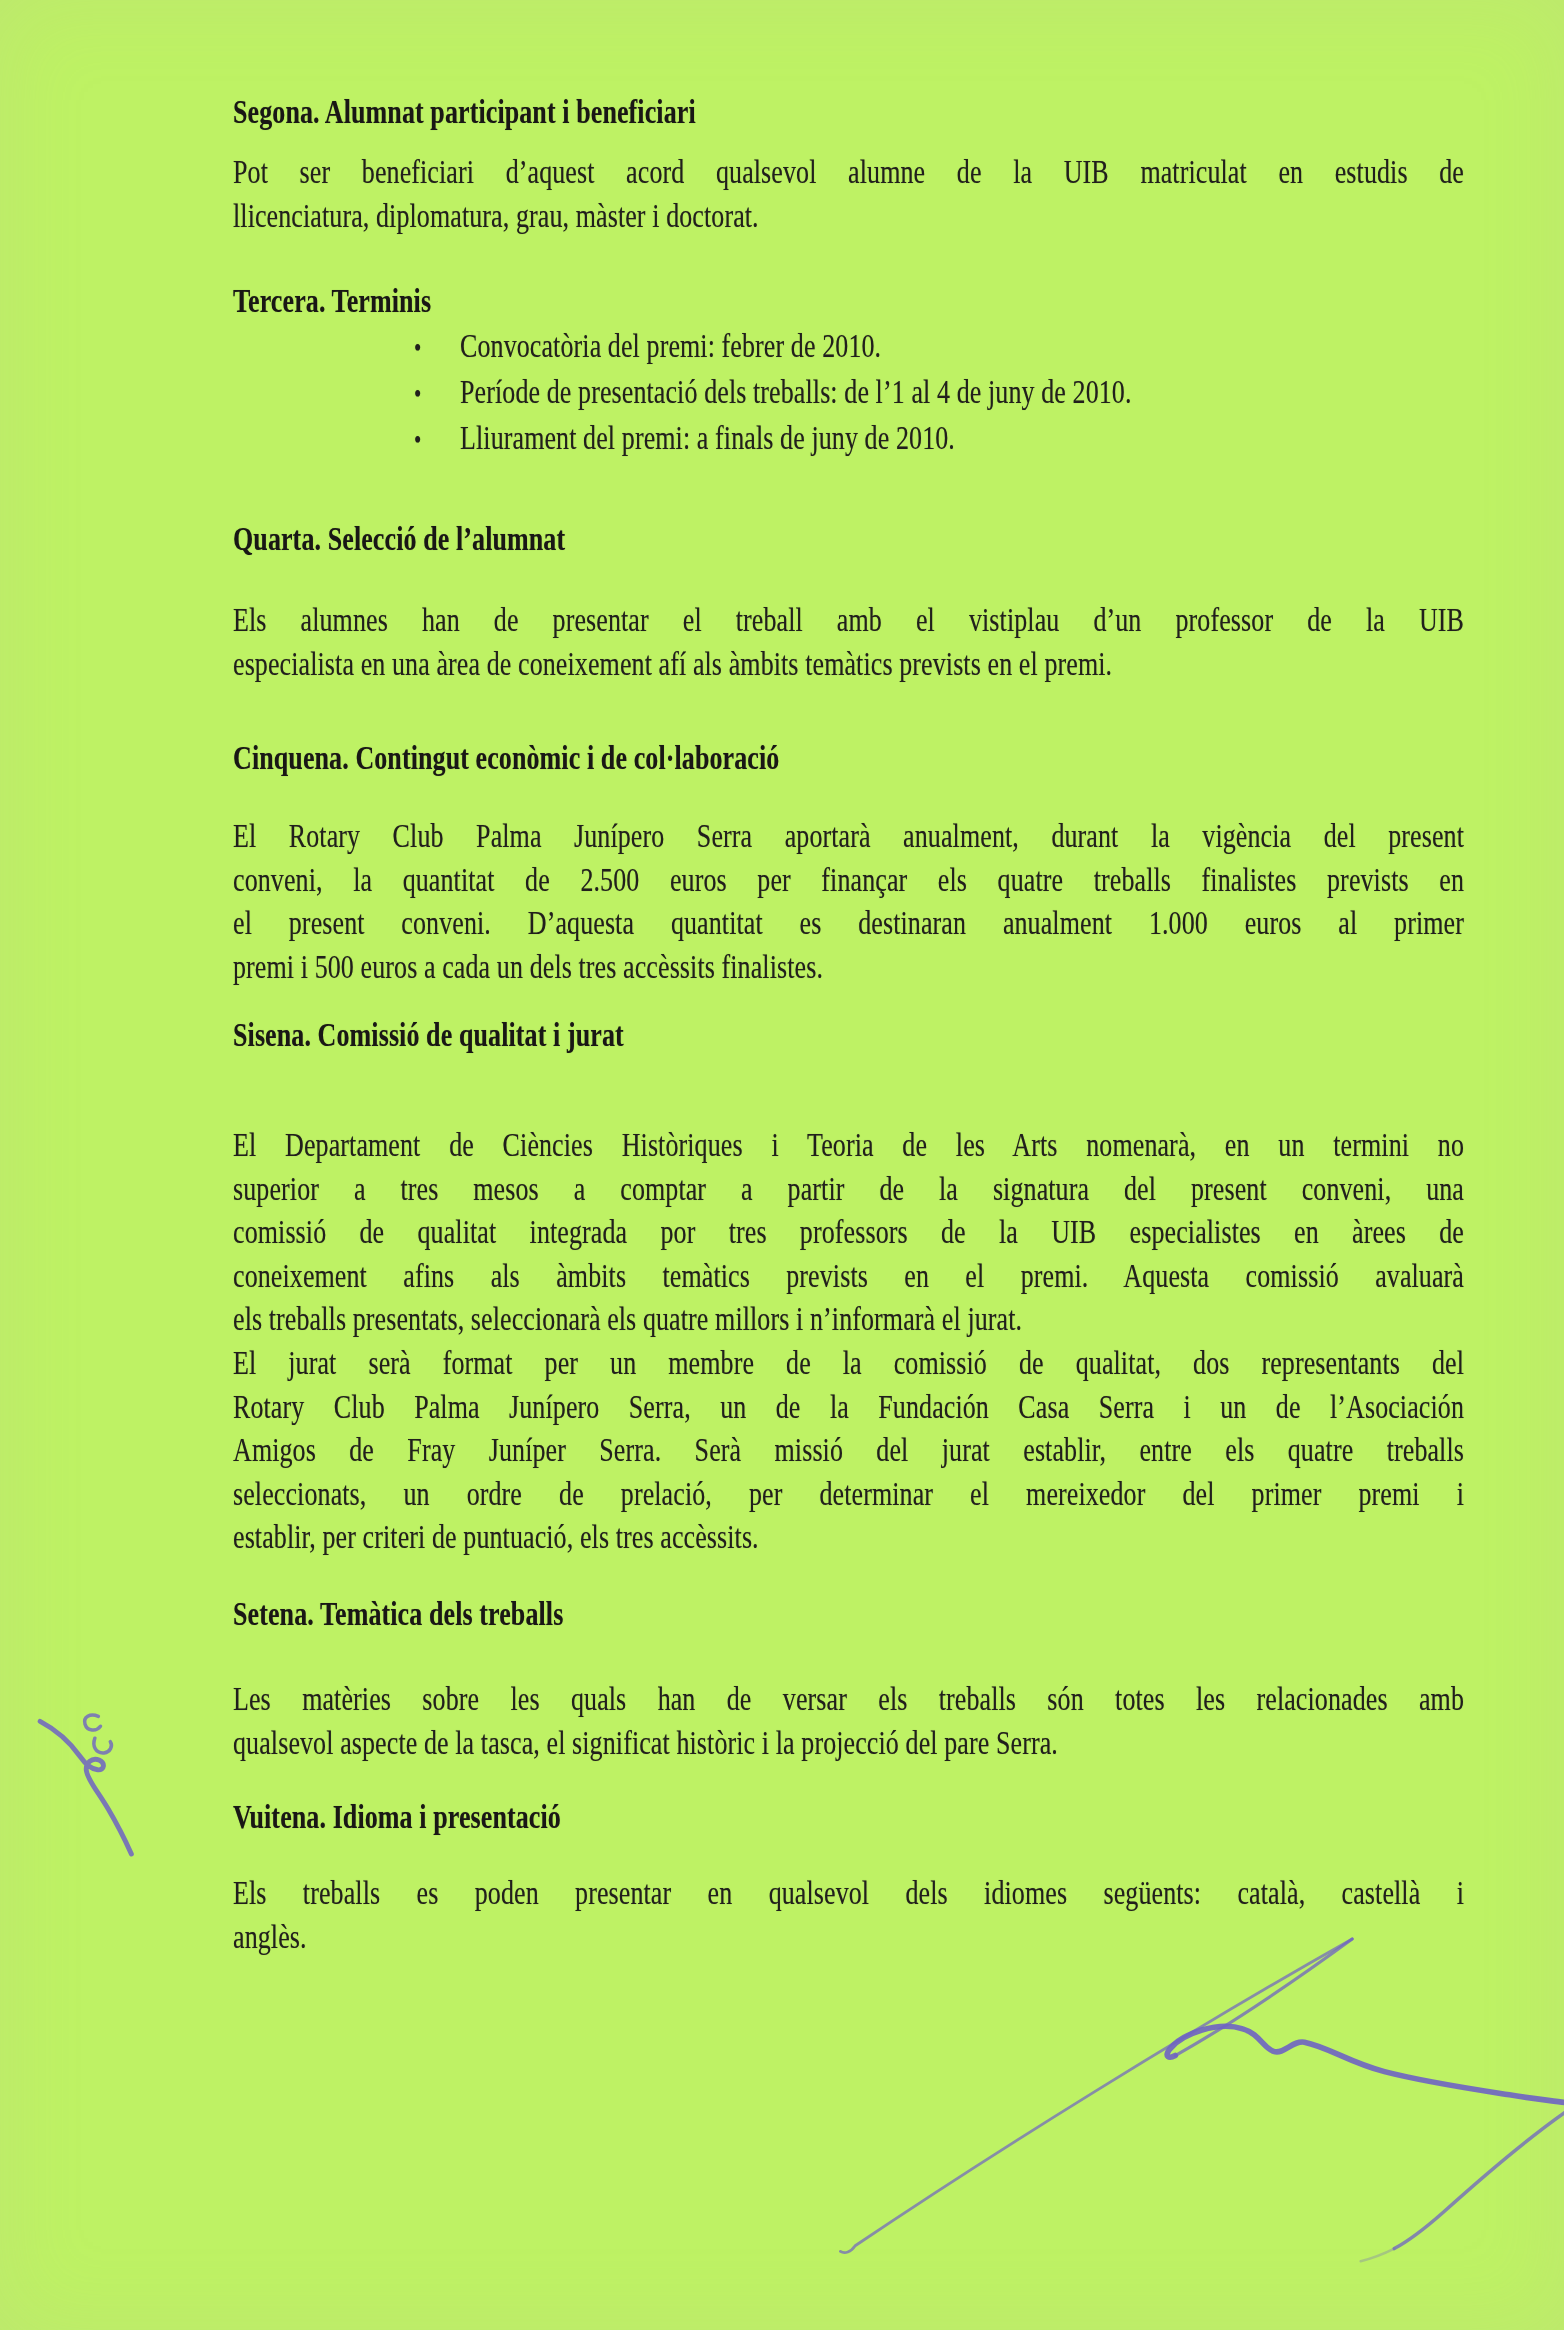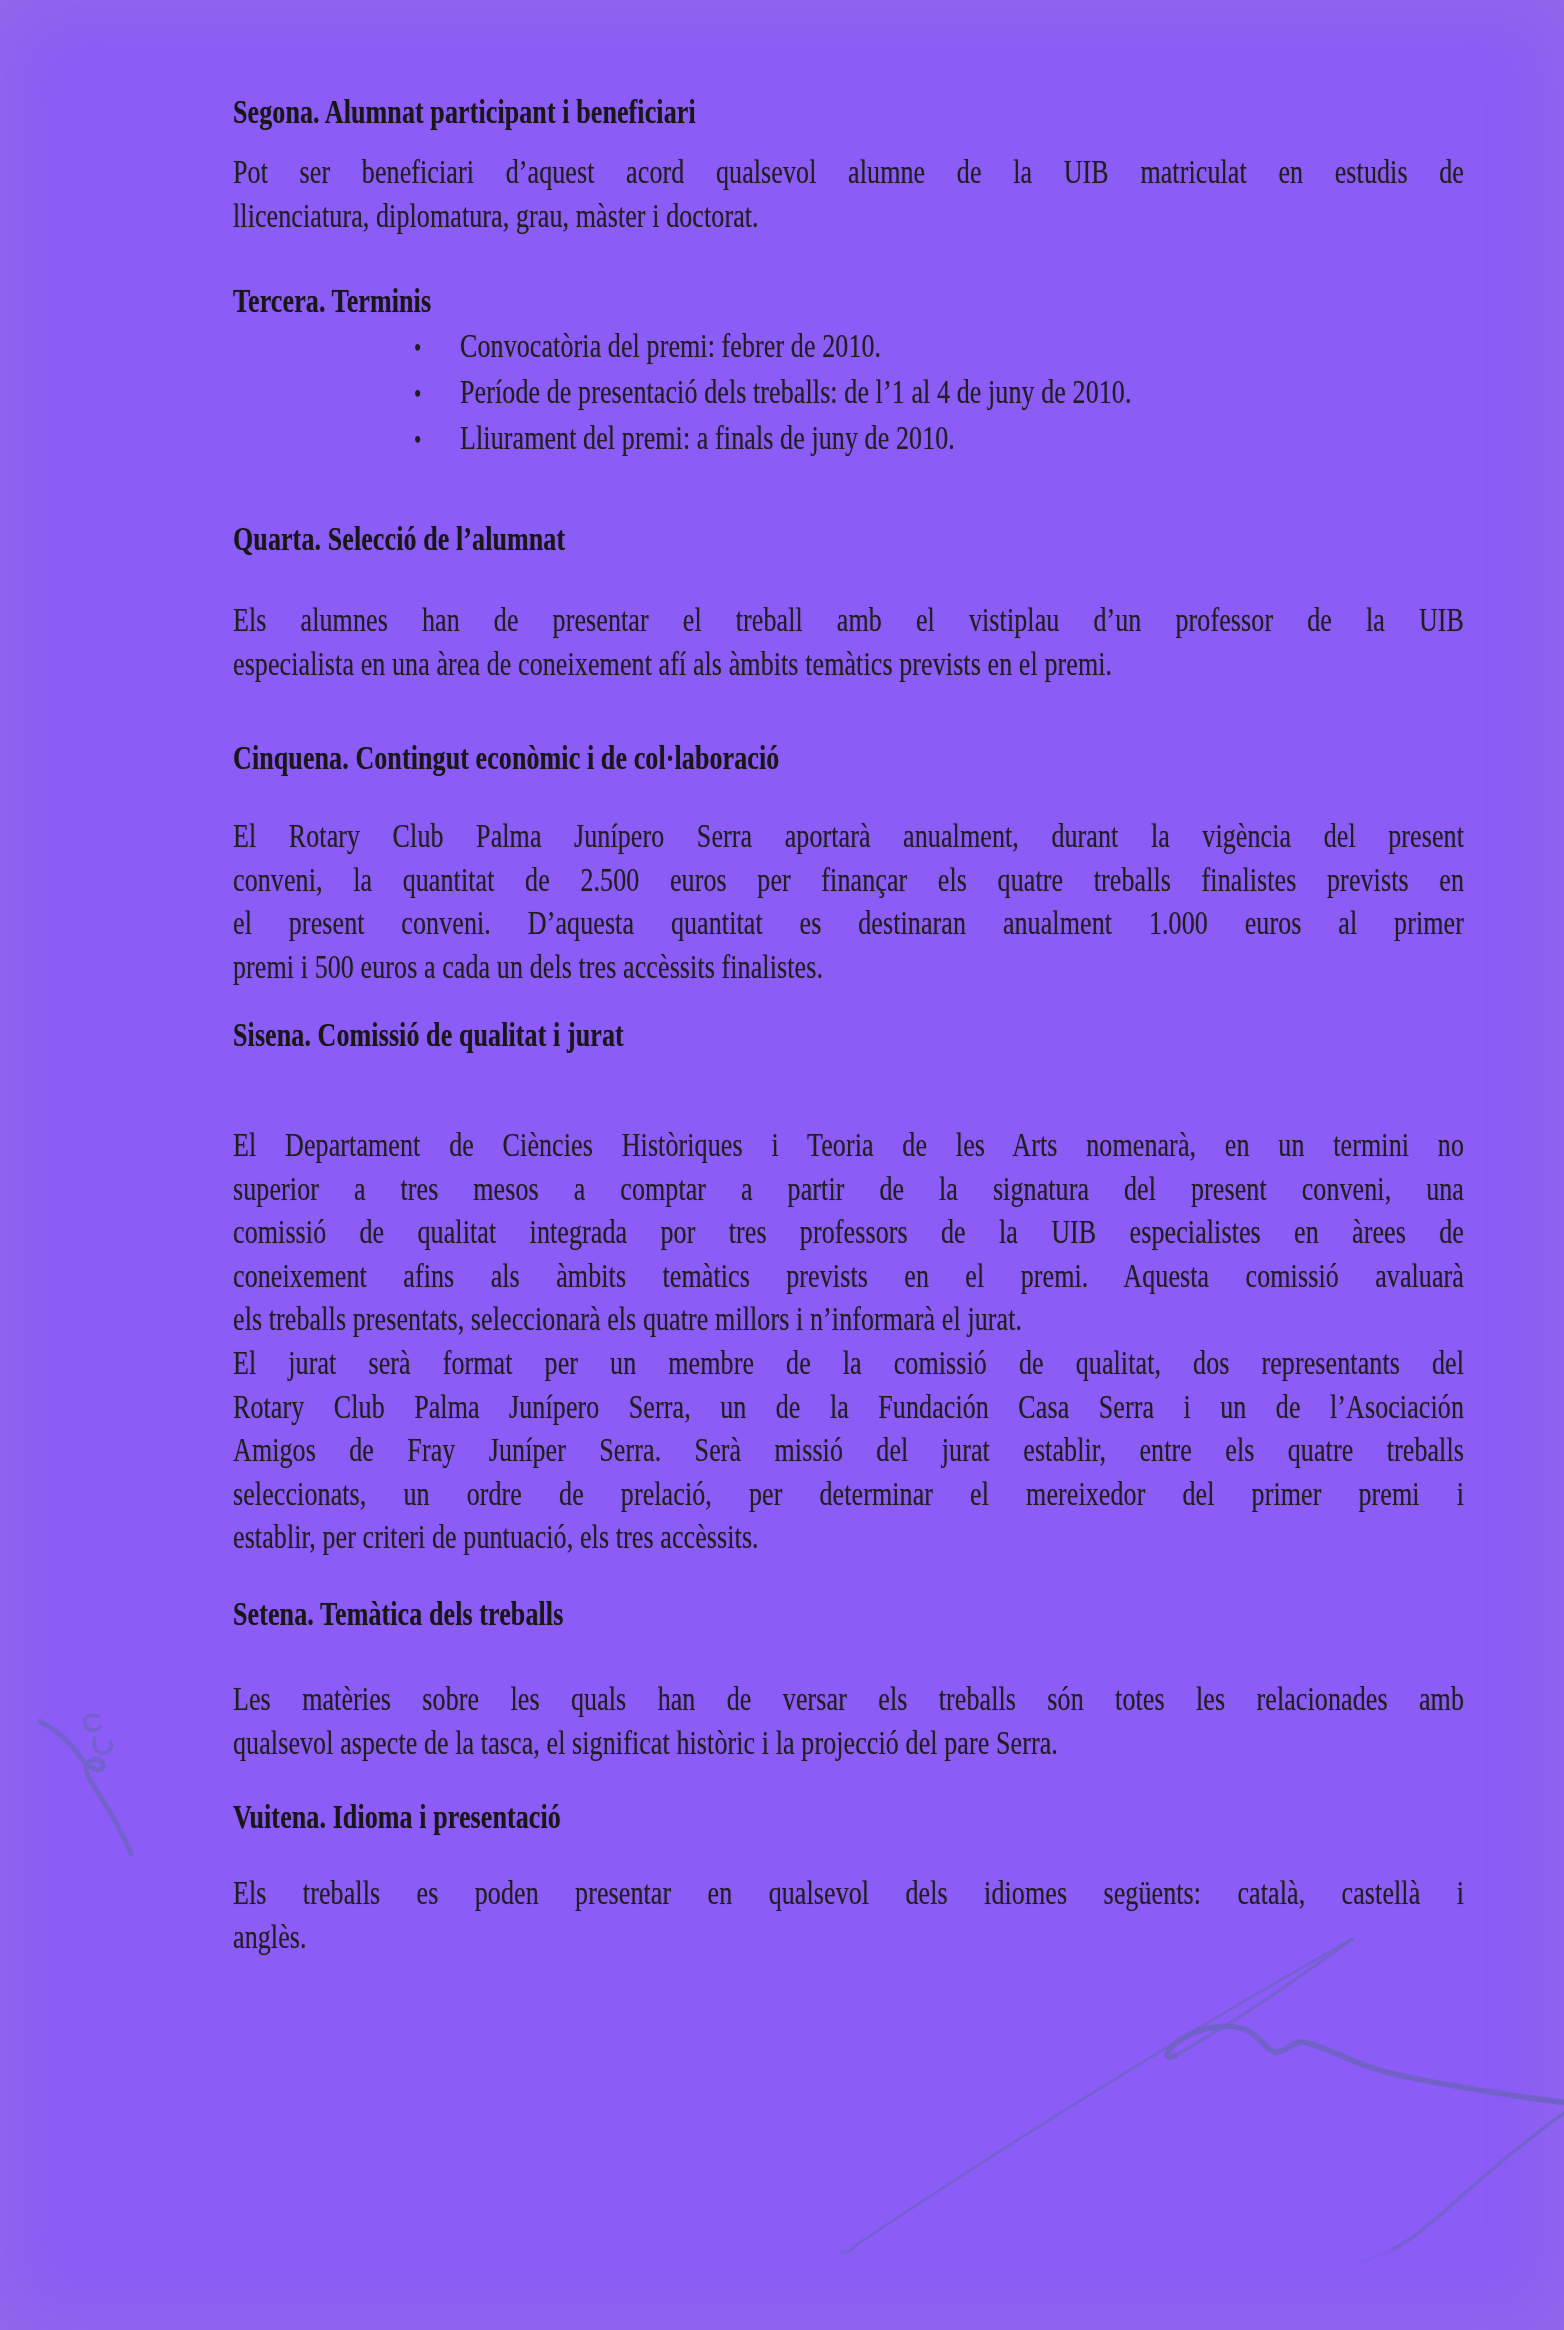--- a/index.html
+++ b/index.html
@@ -5,21 +5,21 @@
 <style>
   html, body { margin: 0; padding: 0; }
   body {
     width: 1565px; height: 2330px;
     background: #e9e7e0;
     font-family: "Liberation Serif", "DejaVu Serif", serif;
   }
   .page {
     position: relative;
     width: 1565px; height: 2330px;
-    background: #8b5cf6;
+    background: #bef264;
     overflow: hidden;
     box-shadow: inset 0 0 84px rgba(190,185,160,0.18);
   }
   .heading, .para, .bullets {
     position: absolute;
     left: 233px;
     width: 1231px;
     font-size: 26px;
     line-height: 33px;
     color: #211f1c;

